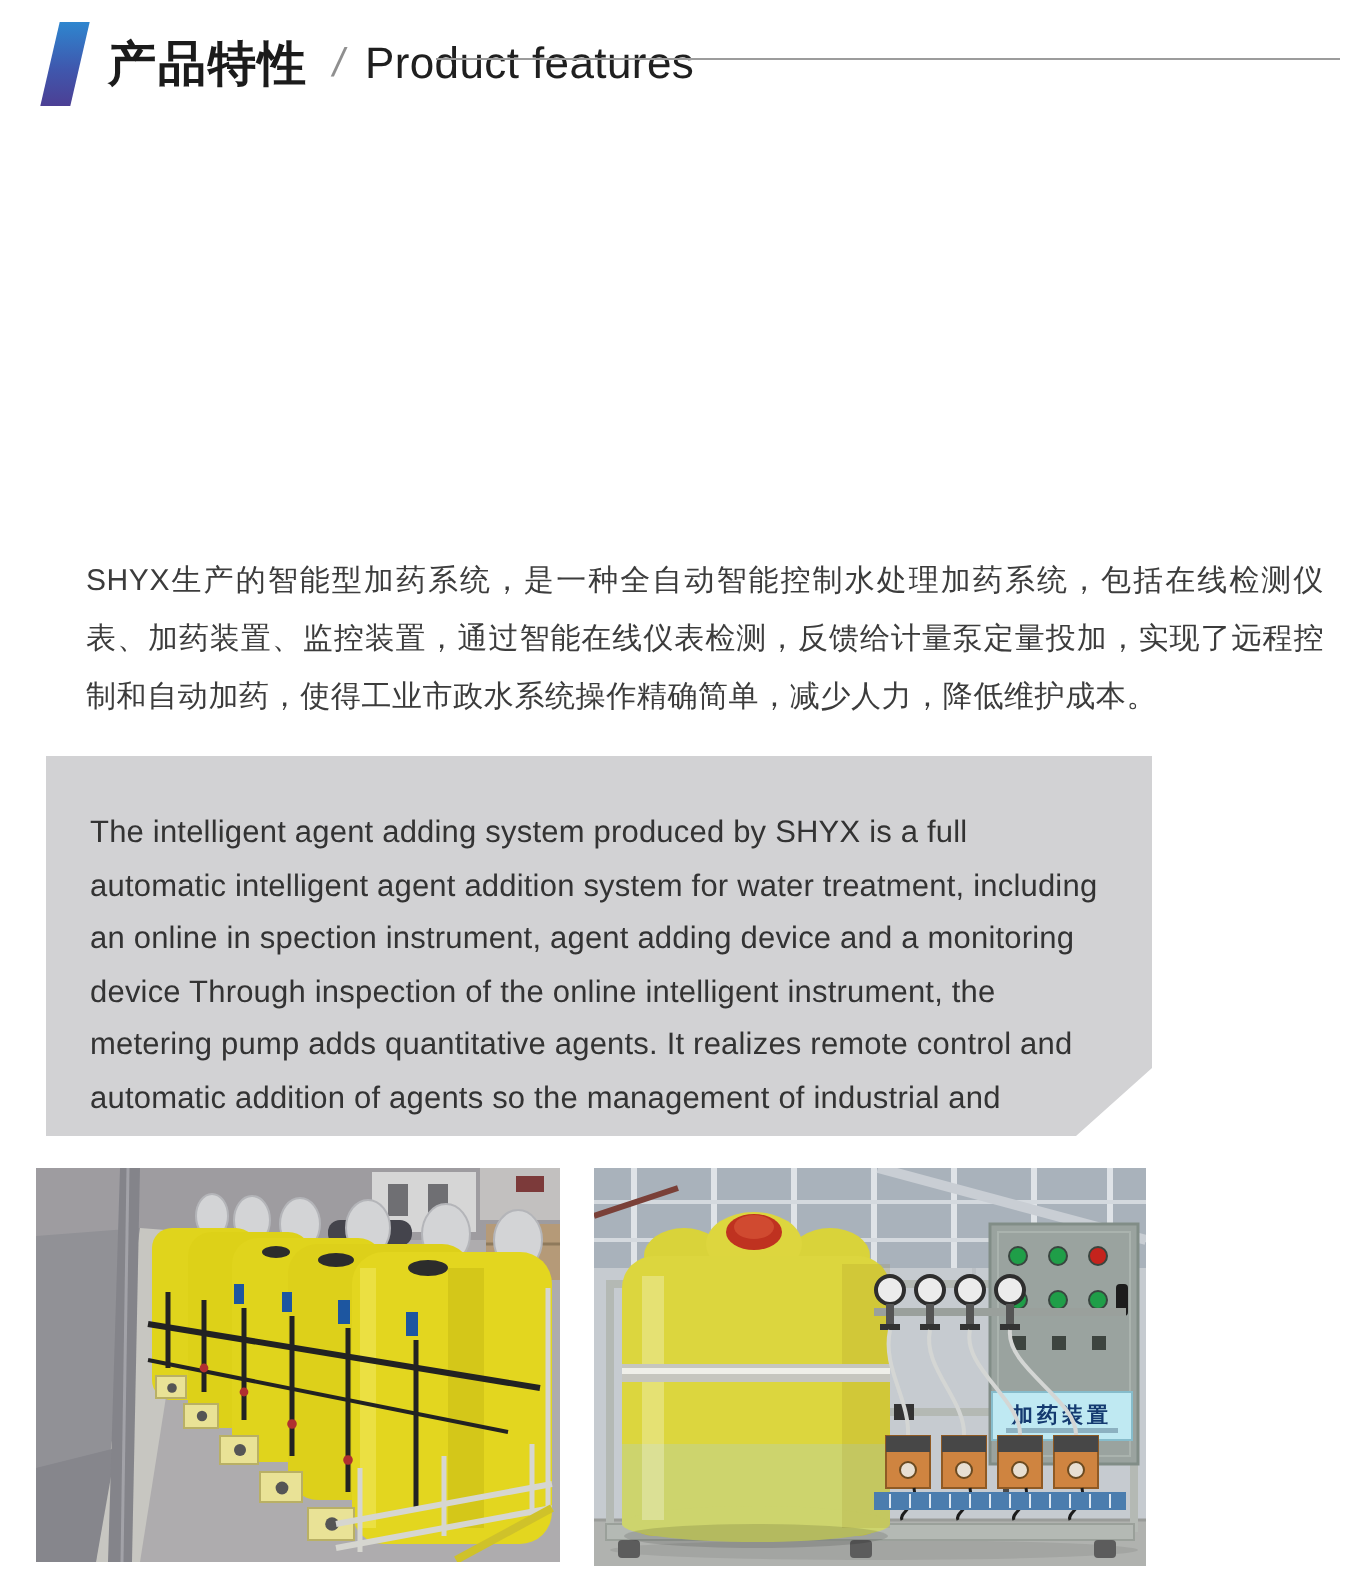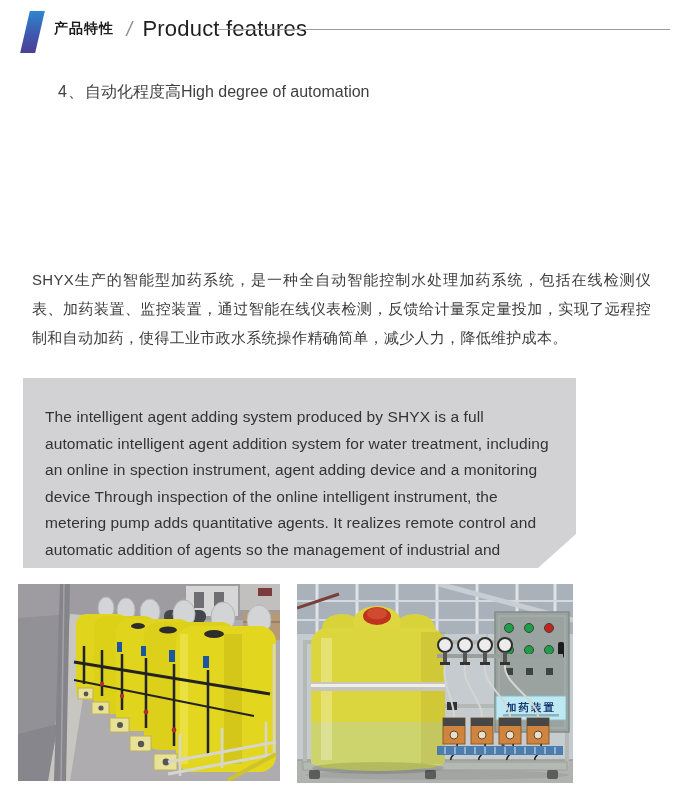--- a/index.html
+++ b/index.html
@@ -8,31 +8,31 @@
     font-family:"Liberation Sans","DejaVu Sans",sans-serif;color:#3c3c3c;
   }
   
   .hdr{position:absolute;left:0;top:0;width:677px;height:60px;}
   .hdr-mark{
     position:absolute;left:25px;top:11px;width:15px;height:42px;
     transform:skewX(-13deg);
     background:linear-gradient(180deg,#2e86cf 0%,#3f58ae 55%,#4c3f94 100%);
   }
   .hdr-titles{position:absolute;left:54px;top:16px;white-space:nowrap;}
-  .hdr-zh{font-size:14px;font-weight:bold;color:#1b1b1b;letter-spacing:1px;vertical-align:middle;}
+  .hdr-zh{font-size:24px;font-weight:bold;color:#1b1b1b;letter-spacing:1px;vertical-align:middle;}
   .hdr-sep{font-size:20px;color:#8f8f8f;margin:0 6px 0 8px;vertical-align:middle;font-style:italic;}
   .hdr-en{font-size:22px;color:#1f1f1f;vertical-align:middle;letter-spacing:0.2px;}
   .hdr-rule{position:absolute;left:218px;right:7px;top:29px;height:1px;background:#9c9c9c;}
   
   .features{position:absolute;left:58px;top:76px;margin:0;padding:0;list-style:none;}
   .features li{font-size:16px;line-height:32px;color:#3f3f3f;}
   .feat-num{letter-spacing:1px;}
   
   .para-zh{
-    position:absolute;left:31px;top:264px;width:619px;margin:1px;
+    position:absolute;left:31px;top:264px;width:619px;margin:12px;
     font-size:15px;line-height:29px;color:#3c3c3c;text-align:justify;letter-spacing:0.3px;
   }
   .graybox{
     position:absolute;left:23px;top:378px;width:553px;height:190px;
     background:#d2d2d4;
     clip-path:polygon(0 0,100% 0,100% calc(100% - 34px),calc(100% - 38px) 100%,0 100%);
   }
   .graybox p{
     margin:12px;padding:14px 12px 0 10px;
     font-size:15.5px;line-height:26.5px;color:#333333;letter-spacing:0.1px;
@@ -51,21 +51,20 @@
     <div class="hdr-mark"></div>
     <div class="hdr-titles">
       <span class="hdr-zh">产品特性</span>
       <span class="hdr-sep">/</span>
       <span class="hdr-en">Product features</span>
     </div>
     <div class="hdr-rule"></div>
   </div>
 
   <ul class="features">
-    <li><span class="feat-num">4、</span><span>自动化程度高</span><span>High degree of automation</span></li>
   </ul>
 
   <p class="para-zh">SHYX生产的智能型加药系统，是一种全自动智能控制水处理加药系统，包括在线检测仪表、加药装置、监控装置，通过智能在线仪表检测，反馈给计量泵定量投加，实现了远程控制和自动加药，使得工业市政水系统操作精确简单，减少人力，降低维护成本。</p>
 
   <div class="graybox">
     <p>The intelligent agent adding system produced by SHYX is a full automatic intelligent agent addition system for water treatment, including an online in spection instrument, agent adding device and a monitoring device Through inspection of the online intelligent instrument, the metering pump adds quantitative agents. It realizes  remote control and automatic addition of agents so the management of industrial and municipal water systems is greatly simplitied.</p>
   </div>
 
   <svg class="photo photo-left" viewBox="0 0 262 197">
 

